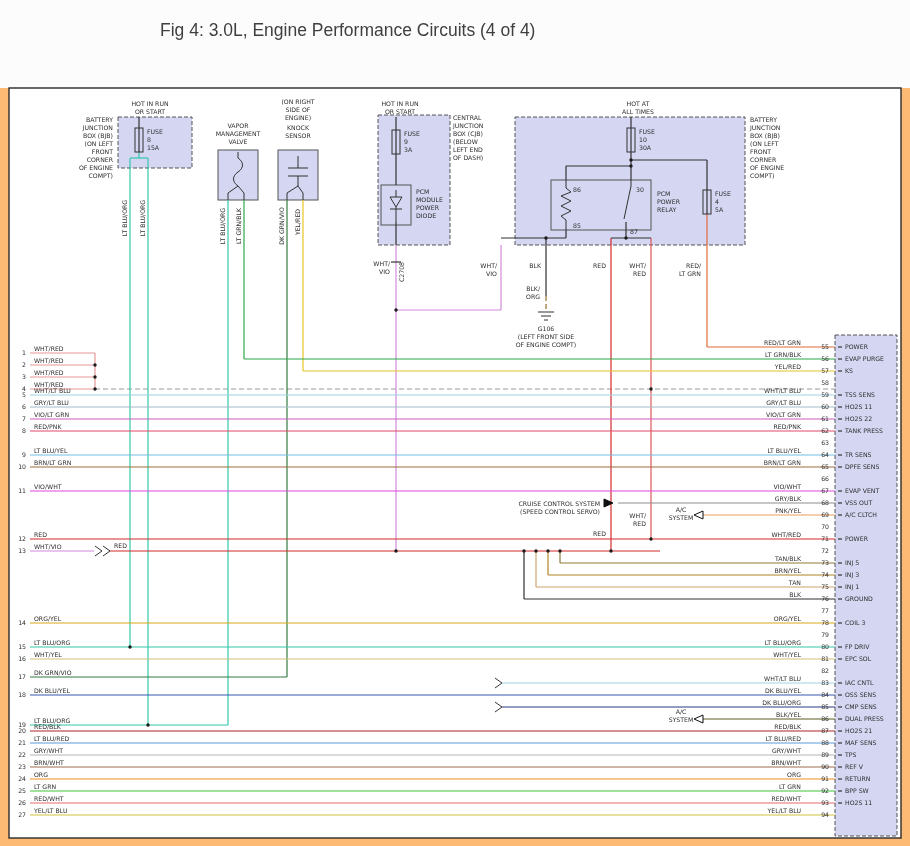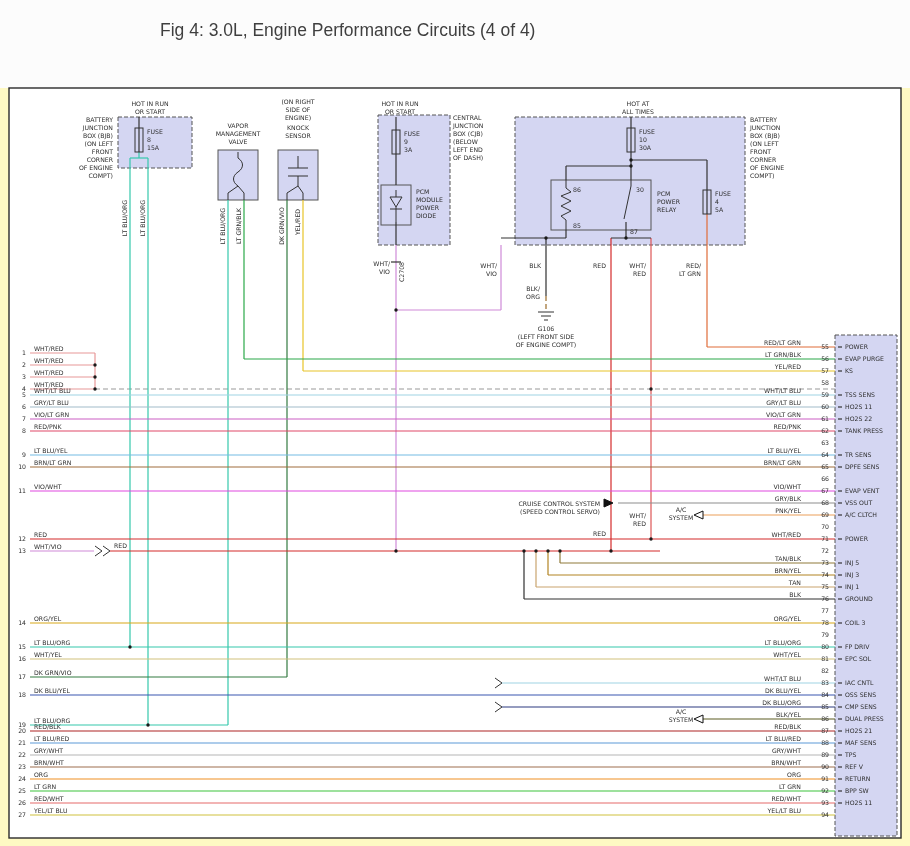--- a/index.html
+++ b/index.html
@@ -1,16 +1,16 @@
 <!DOCTYPE html>
 <html><head>
 <meta charset="utf-8">
 <style>
   html,body{margin:0;padding:0;background:#ffffff;}
-  .page{position:relative;width:910px;height:846px;background:#fef9c3;overflow:hidden;
+  .page{position:relative;width:910px;height:846px;background:#fdba74;overflow:hidden;
         font-family:"Liberation Sans","DejaVu Sans",sans-serif;}
   .titlebar{position:absolute;top:0;left:0;width:910px;height:88px;background:#fcfcfc;}
   .titlebar h1{margin:0;padding:20px 0 0 160px;font-size:17.5px;font-weight:500;color:#3f3f3f;
                font-family:"Liberation Sans","DejaVu Sans",sans-serif;}
   svg{position:absolute;top:0;left:0;}
   svg text{font-family:"DejaVu Sans","Liberation Sans",sans-serif;}
 </style>
 </head>
 <body>
 

